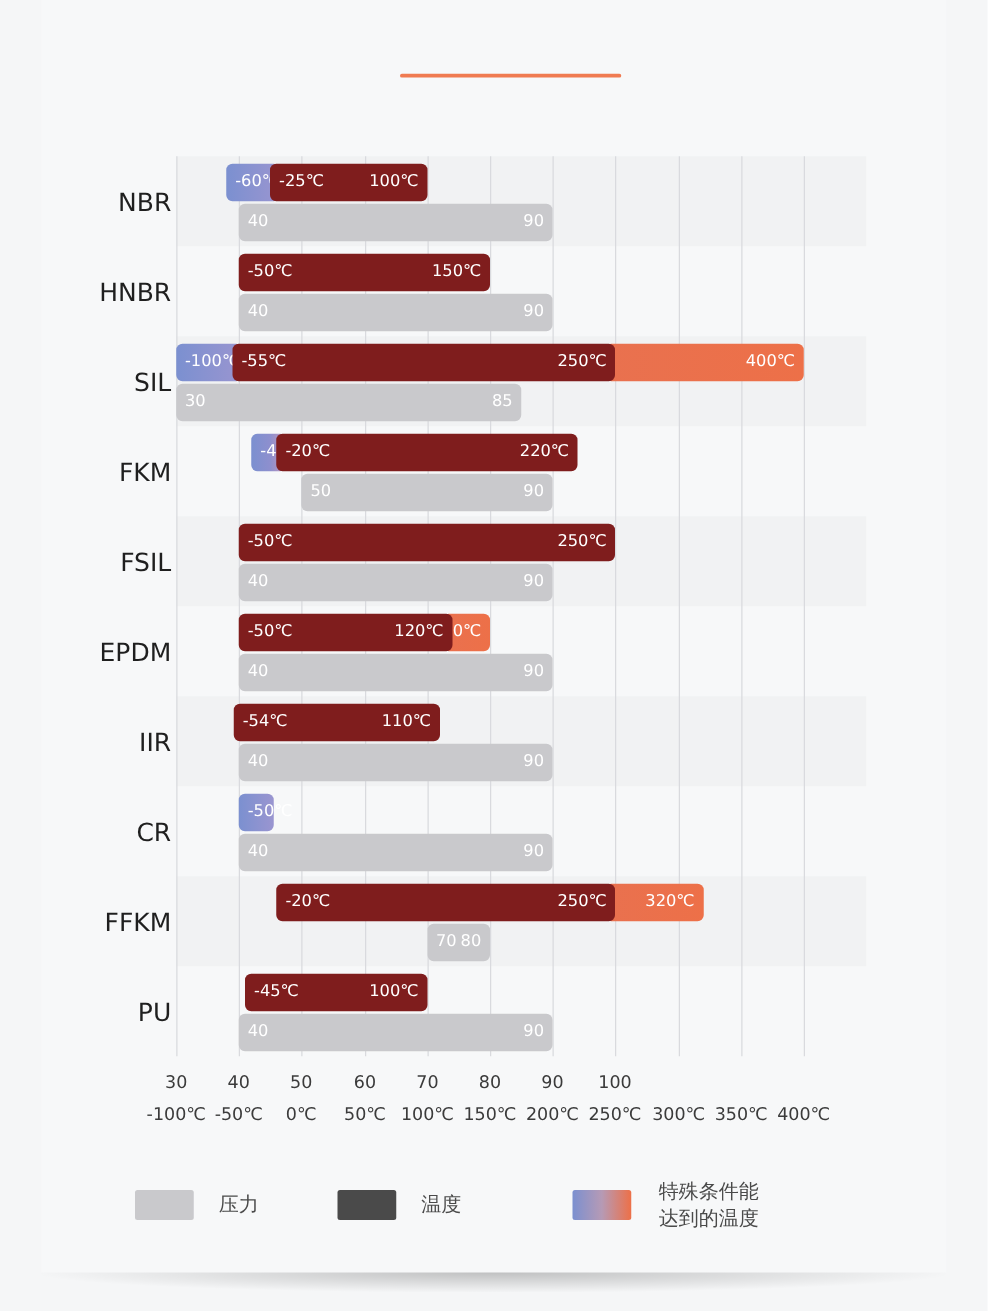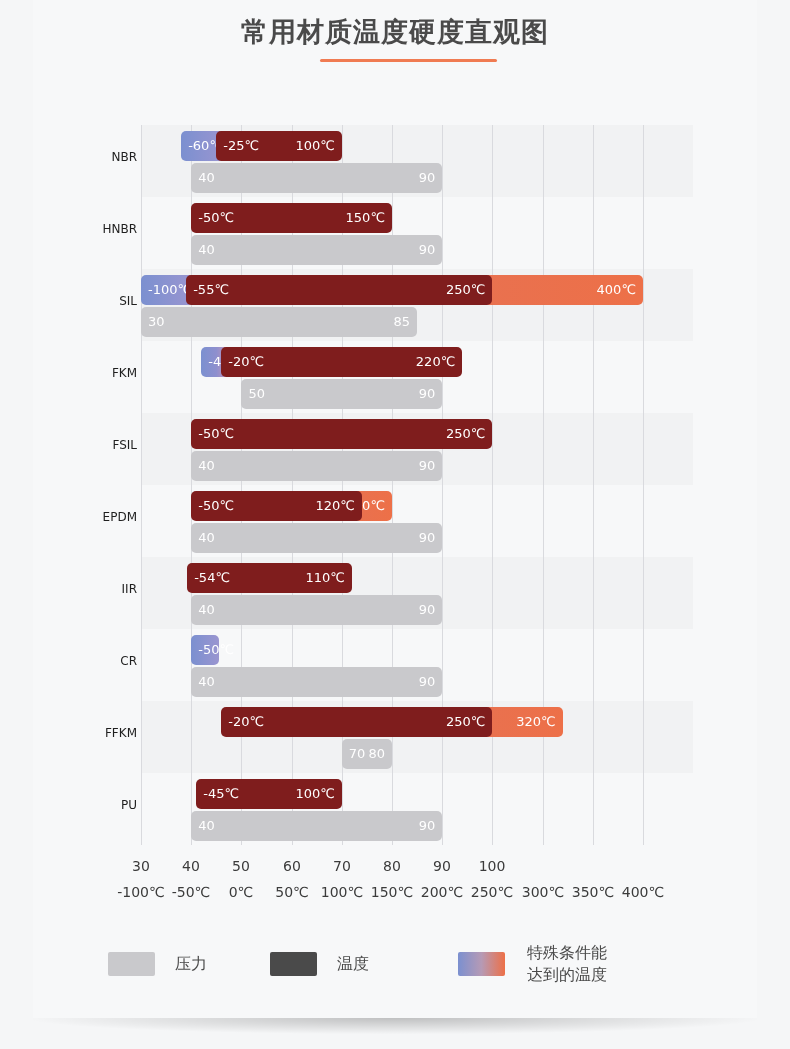--- a/index.html
+++ b/index.html
@@ -97,21 +97,21 @@
     white-space: nowrap;
     transform: translateX(-50%);
     font-family: "DejaVu Sans", "Liberation Sans", sans-serif;
   }
   
   .cat-label {
     position: absolute;
     right: 0;
     width: 120px;
     text-align: right;
-    font-size: 12px;
+    font-size: 20px;
     color: #1f1f1f;
     font-family: "DejaVu Sans", "Liberation Sans", sans-serif;
     white-space: nowrap;
   }
   #cat-col {
     position: absolute;
     left: 10px;
     top: 125px;
     width: 127px;
     height: 720px;
@@ -188,23 +188,20 @@
     height: 16px;
     background: radial-gradient(ellipse at 50% 0%, rgba(0,0,0,0.22) 0%, rgba(0,0,0,0.0) 72%);
   }
 </style>
 </head>
 <body>
 
 <div id="page">
   <div id="card"></div>
 
-  <div id="title-wrap">
-    <div id="chart-title">常用材质温度硬度直观图</div>
-  </div>
   <div id="title-underline"></div>
 
   <div id="plot">
       <div class="row-band" style="top: 0px; height: 72px;"></div>
       <div class="row-band" style="top: 144px; height: 72px;"></div>
       <div class="row-band" style="top: 288px; height: 72px;"></div>
       <div class="row-band" style="top: 432px; height: 72px;"></div>
       <div class="row-band" style="top: 576px; height: 72px;"></div>
       <div class="gridline" style="left: 0px;"></div>
       <div class="gridline" style="left: 50px;"></div>

